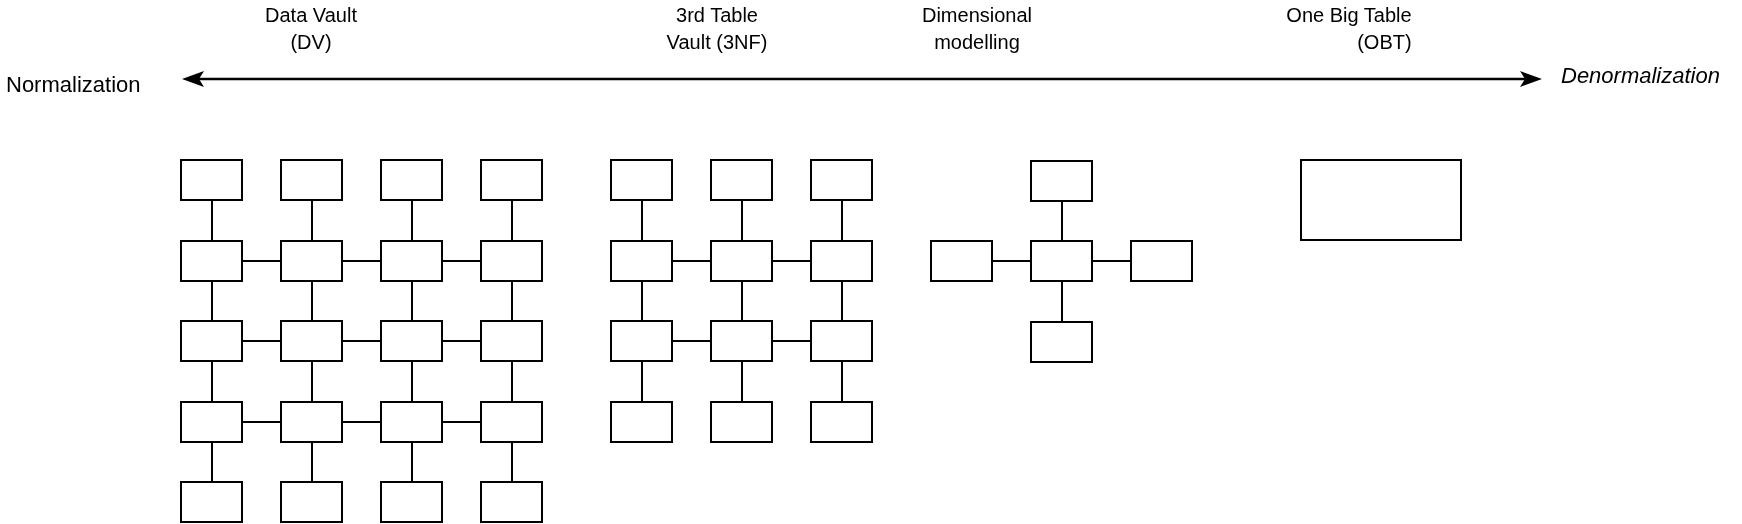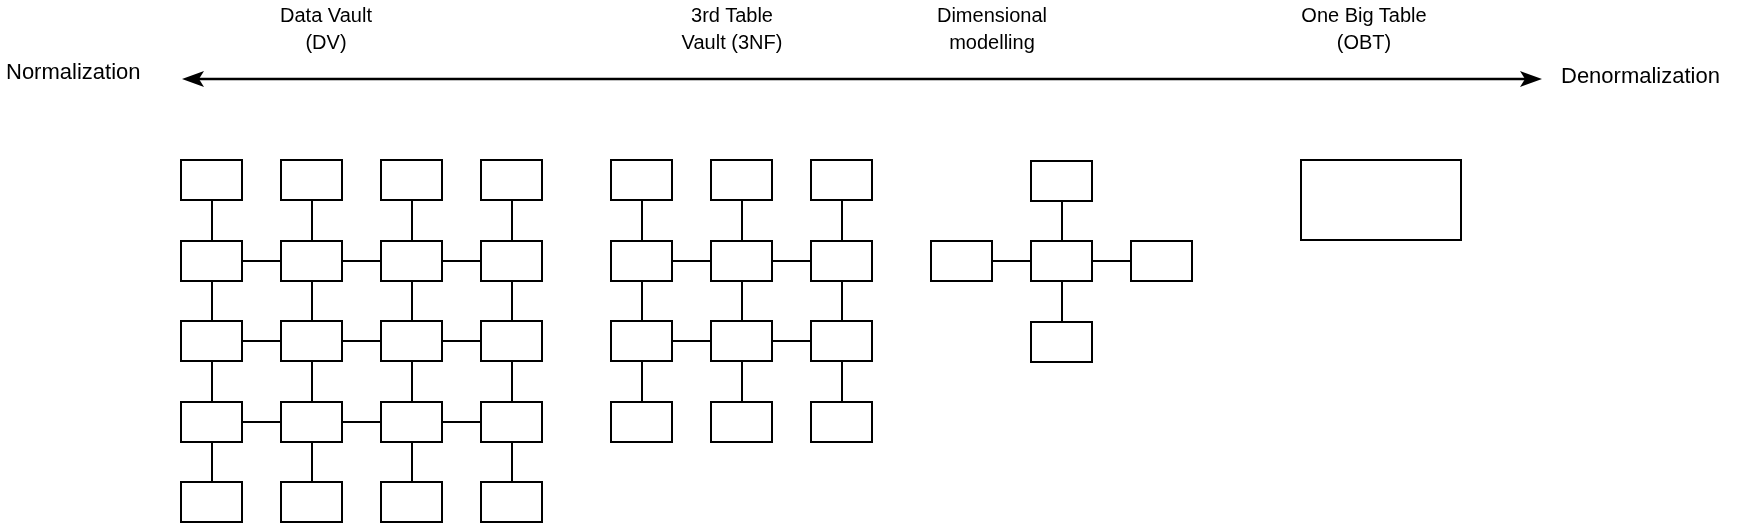--- a/index.html
+++ b/index.html
@@ -18,21 +18,20 @@
     top: 0;
   }
   .method-label {
     position: absolute;
     top: 2px;
     transform: translateX(-50%);
     text-align: center;
     font-size: 20px;
     line-height: 27px;
     white-space: nowrap;
-    margin-left: 15px;
   }
   .axis-label {
     position: absolute;
     font-size: 22px;
     line-height: 26px;
     white-space: nowrap;
   }
 </style>
 </head>
 <body>
@@ -116,35 +115,35 @@
     <line x1="992" y1="261" x2="1031" y2="261" stroke="#000000" stroke-width="2"></line>
     <line x1="1092" y1="261" x2="1131" y2="261" stroke="#000000" stroke-width="2"></line>
     <rect x="1031" y="161" width="61" height="40" fill="#ffffff" stroke="#000000" stroke-width="2"></rect>
     <rect x="931" y="241" width="61" height="40" fill="#ffffff" stroke="#000000" stroke-width="2"></rect>
     <rect x="1031" y="241" width="61" height="40" fill="#ffffff" stroke="#000000" stroke-width="2"></rect>
     <rect x="1131" y="241" width="61" height="40" fill="#ffffff" stroke="#000000" stroke-width="2"></rect>
     <rect x="1031" y="322" width="61" height="40" fill="#ffffff" stroke="#000000" stroke-width="2"></rect>
     <rect x="1301" y="160" width="160" height="80" fill="#ffffff" stroke="#000000" stroke-width="2"></rect>
   </svg>
 
-<div class="axis-label" style="left:6px; top:59px;">Normalization</div>
+<div class="axis-label" style="left:6px; top:72px;">Normalization</div>
 
-<div class="axis-label" style="left:1561px; top:63px;">Denormalization</div>
+<div class="axis-label" style="left:1561px; top:63px;font-style:italic;">Denormalization</div>
 
 <div class="method-label" style="left:311px;">
   <div>Data Vault</div>
   <div>(DV)</div>
 </div>
 
 <div class="method-label" style="left:717px;">
   <div>3rd Table</div>
   <div>Vault (3NF)</div>
 </div>
 
 <div class="method-label" style="left:977px;">
   <div>Dimensional</div>
   <div>modelling</div>
 </div>
 
-<div class="method-label" style="left:1349px;">
+<div class="method-label" style="left:1349px;text-align:right;">
   <div>One Big Table</div>
   <div>(OBT)</div>
 </div>
 
 </body></html>

